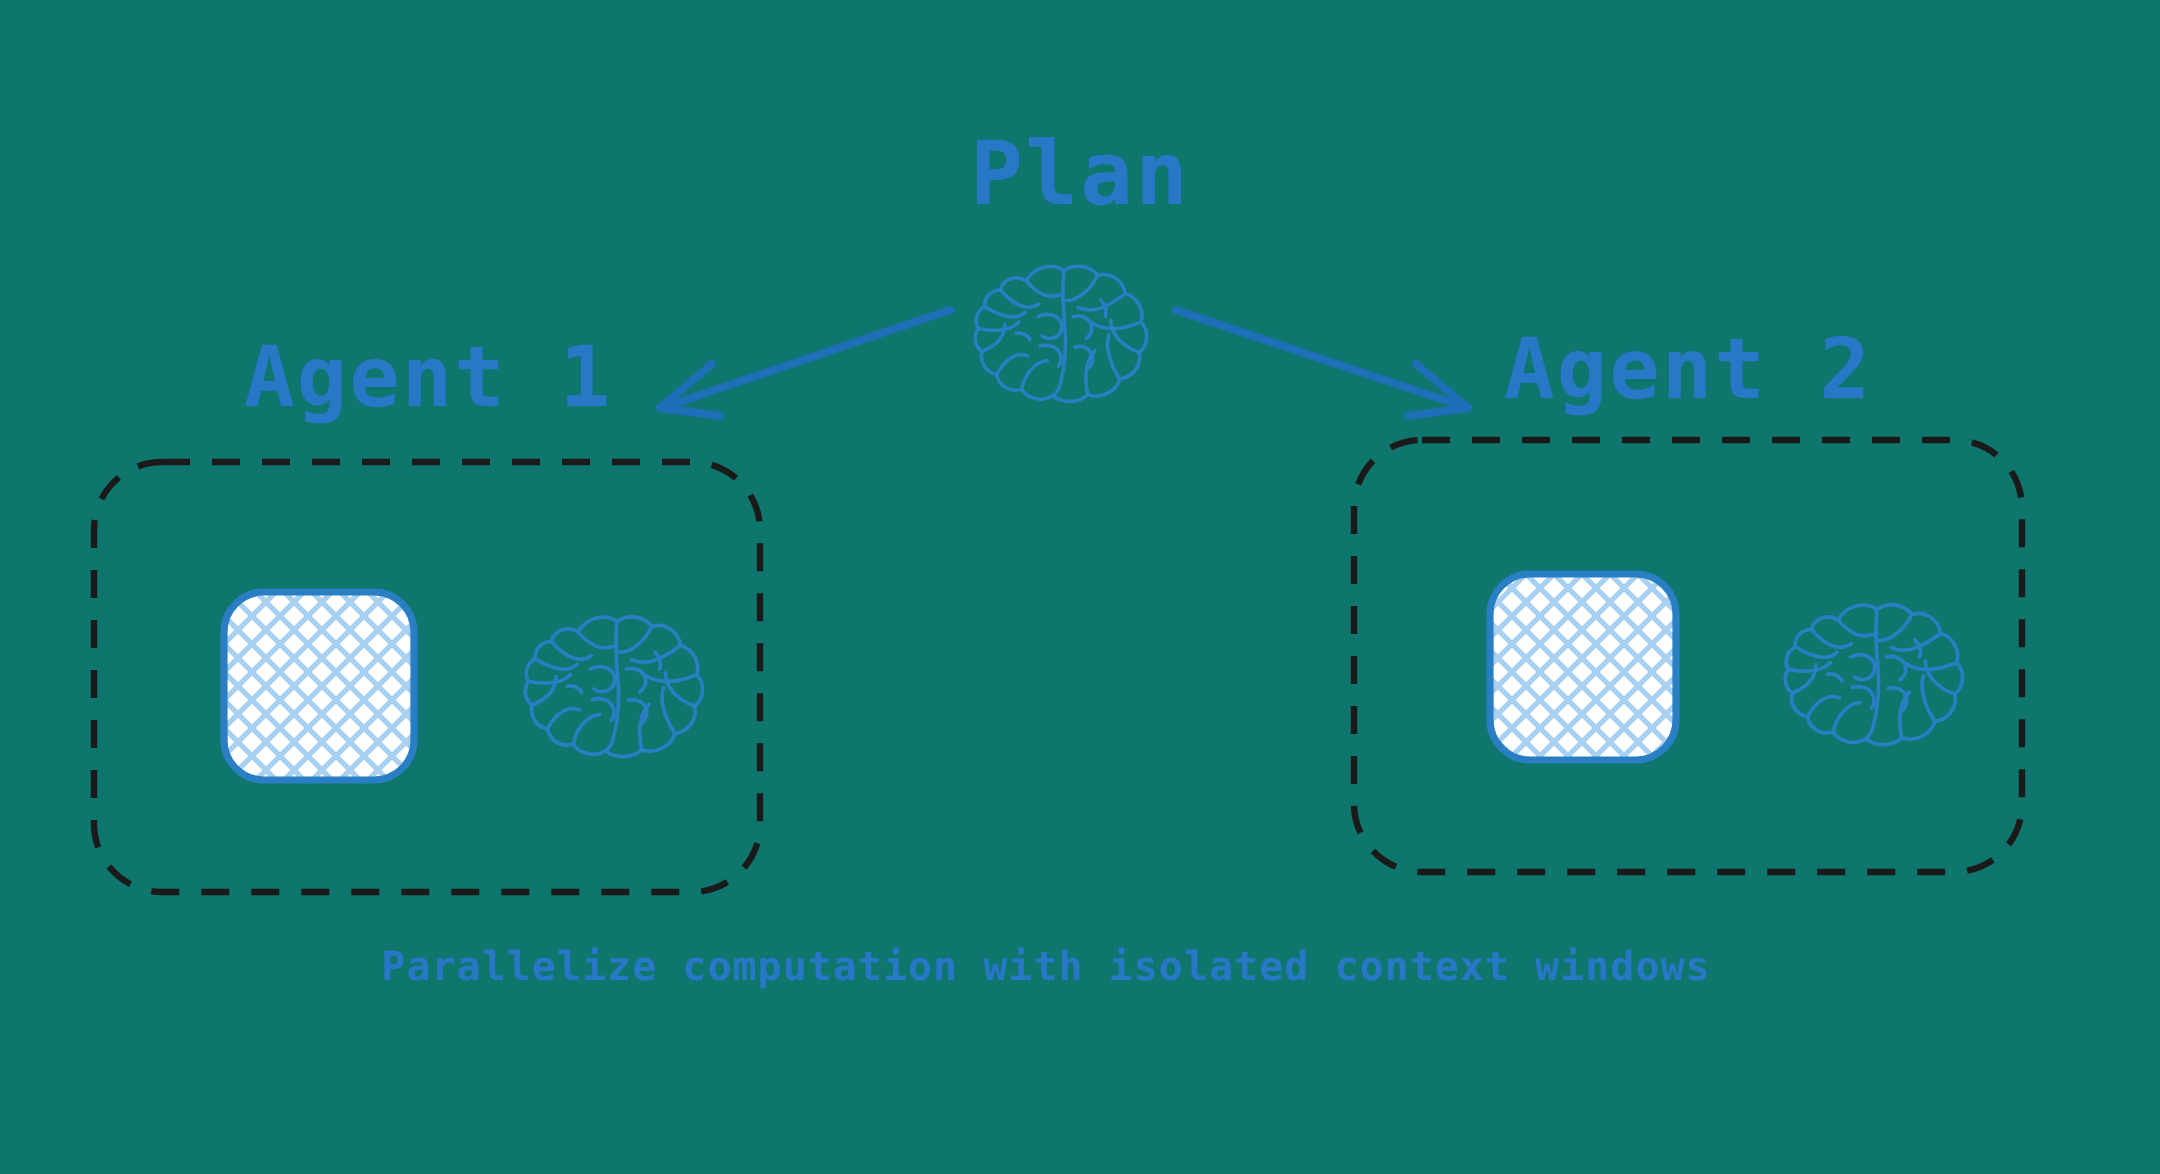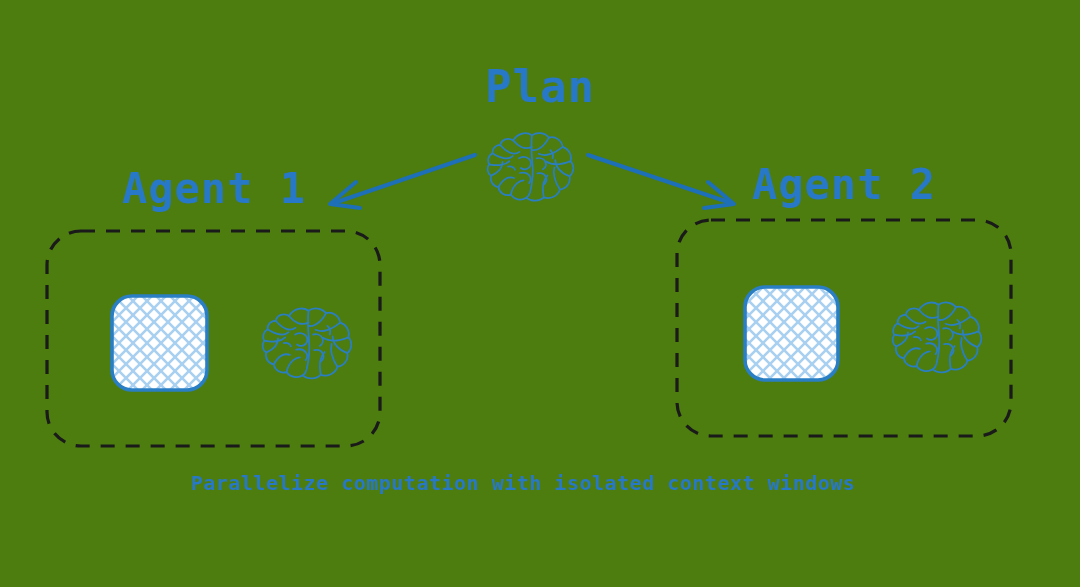--- a/index.html
+++ b/index.html
@@ -8,21 +8,21 @@
     padding: 0;
     background: #ffffff;
   }
   body {
     font-family: "DejaVu Sans Mono", monospace;
   }
   #canvas {
     position: relative;
     width: 1080px;
     height: 587px;
-    background: #4d7c0f;
+    background: #0f766e;
     overflow: hidden;
   }
   #diagram-svg {
     position: absolute;
     left: 0;
     top: 0;
     width: 1080px;
     height: 587px;
   }
   .hand-text {

